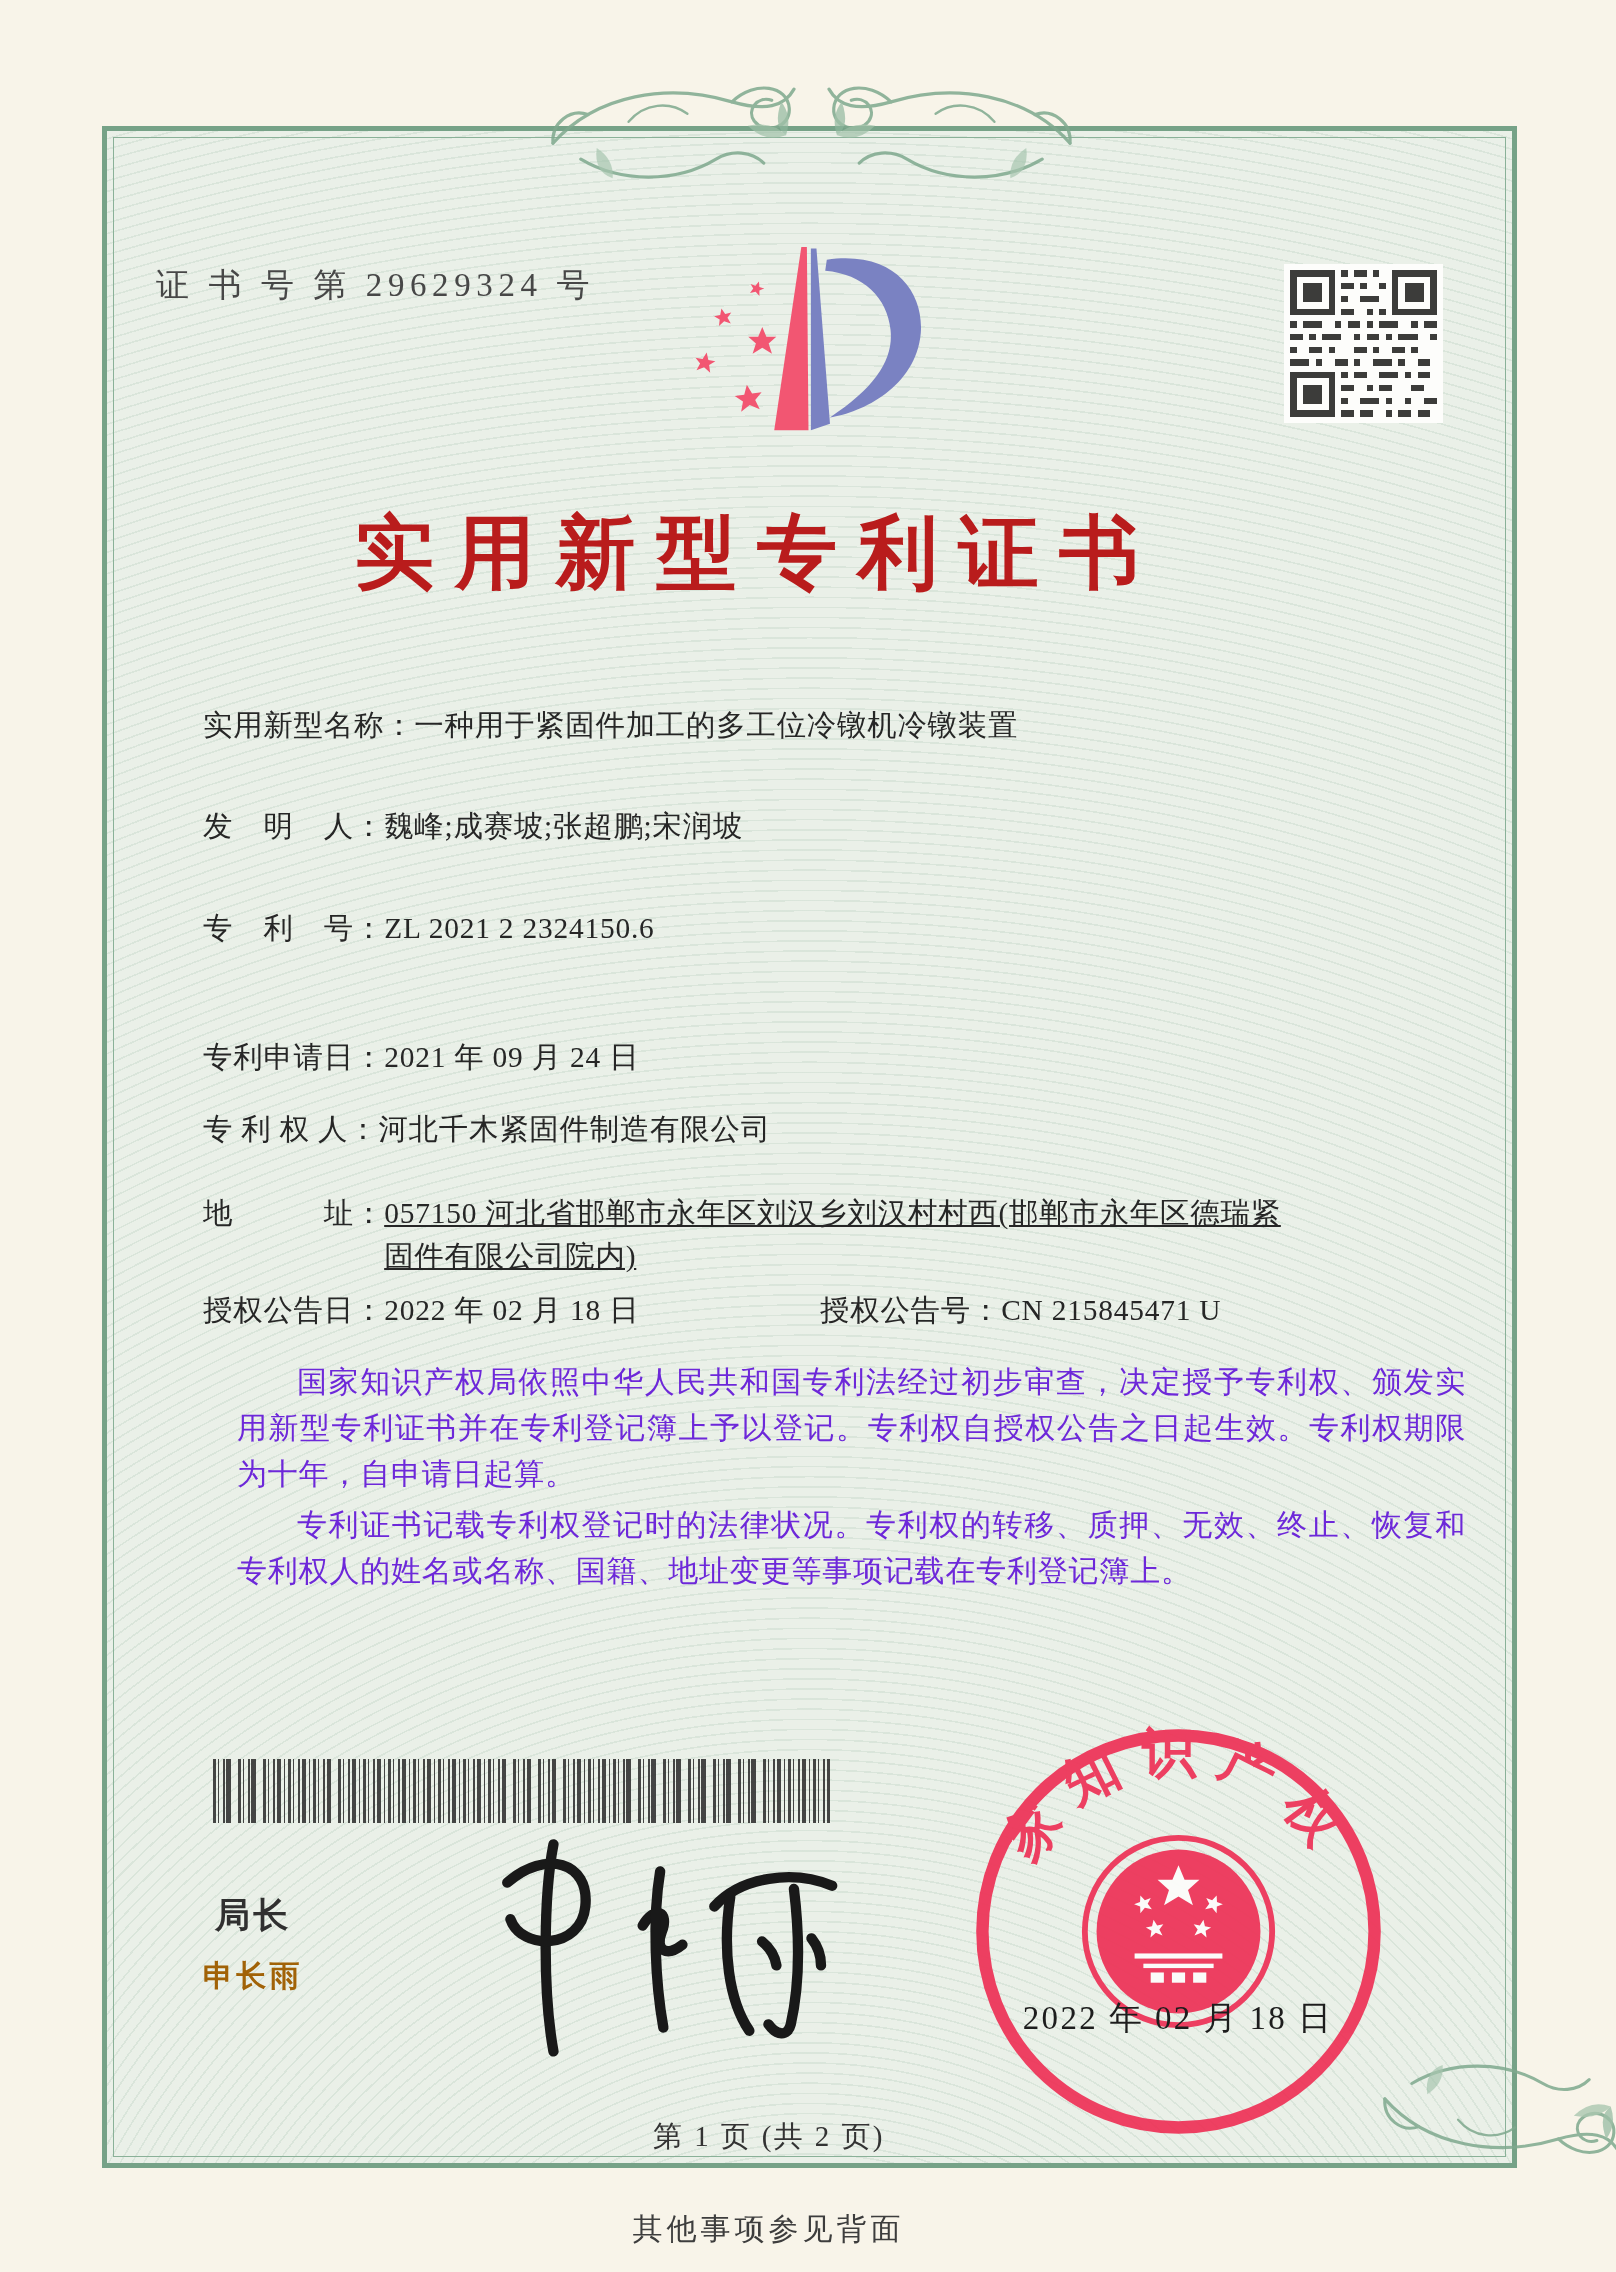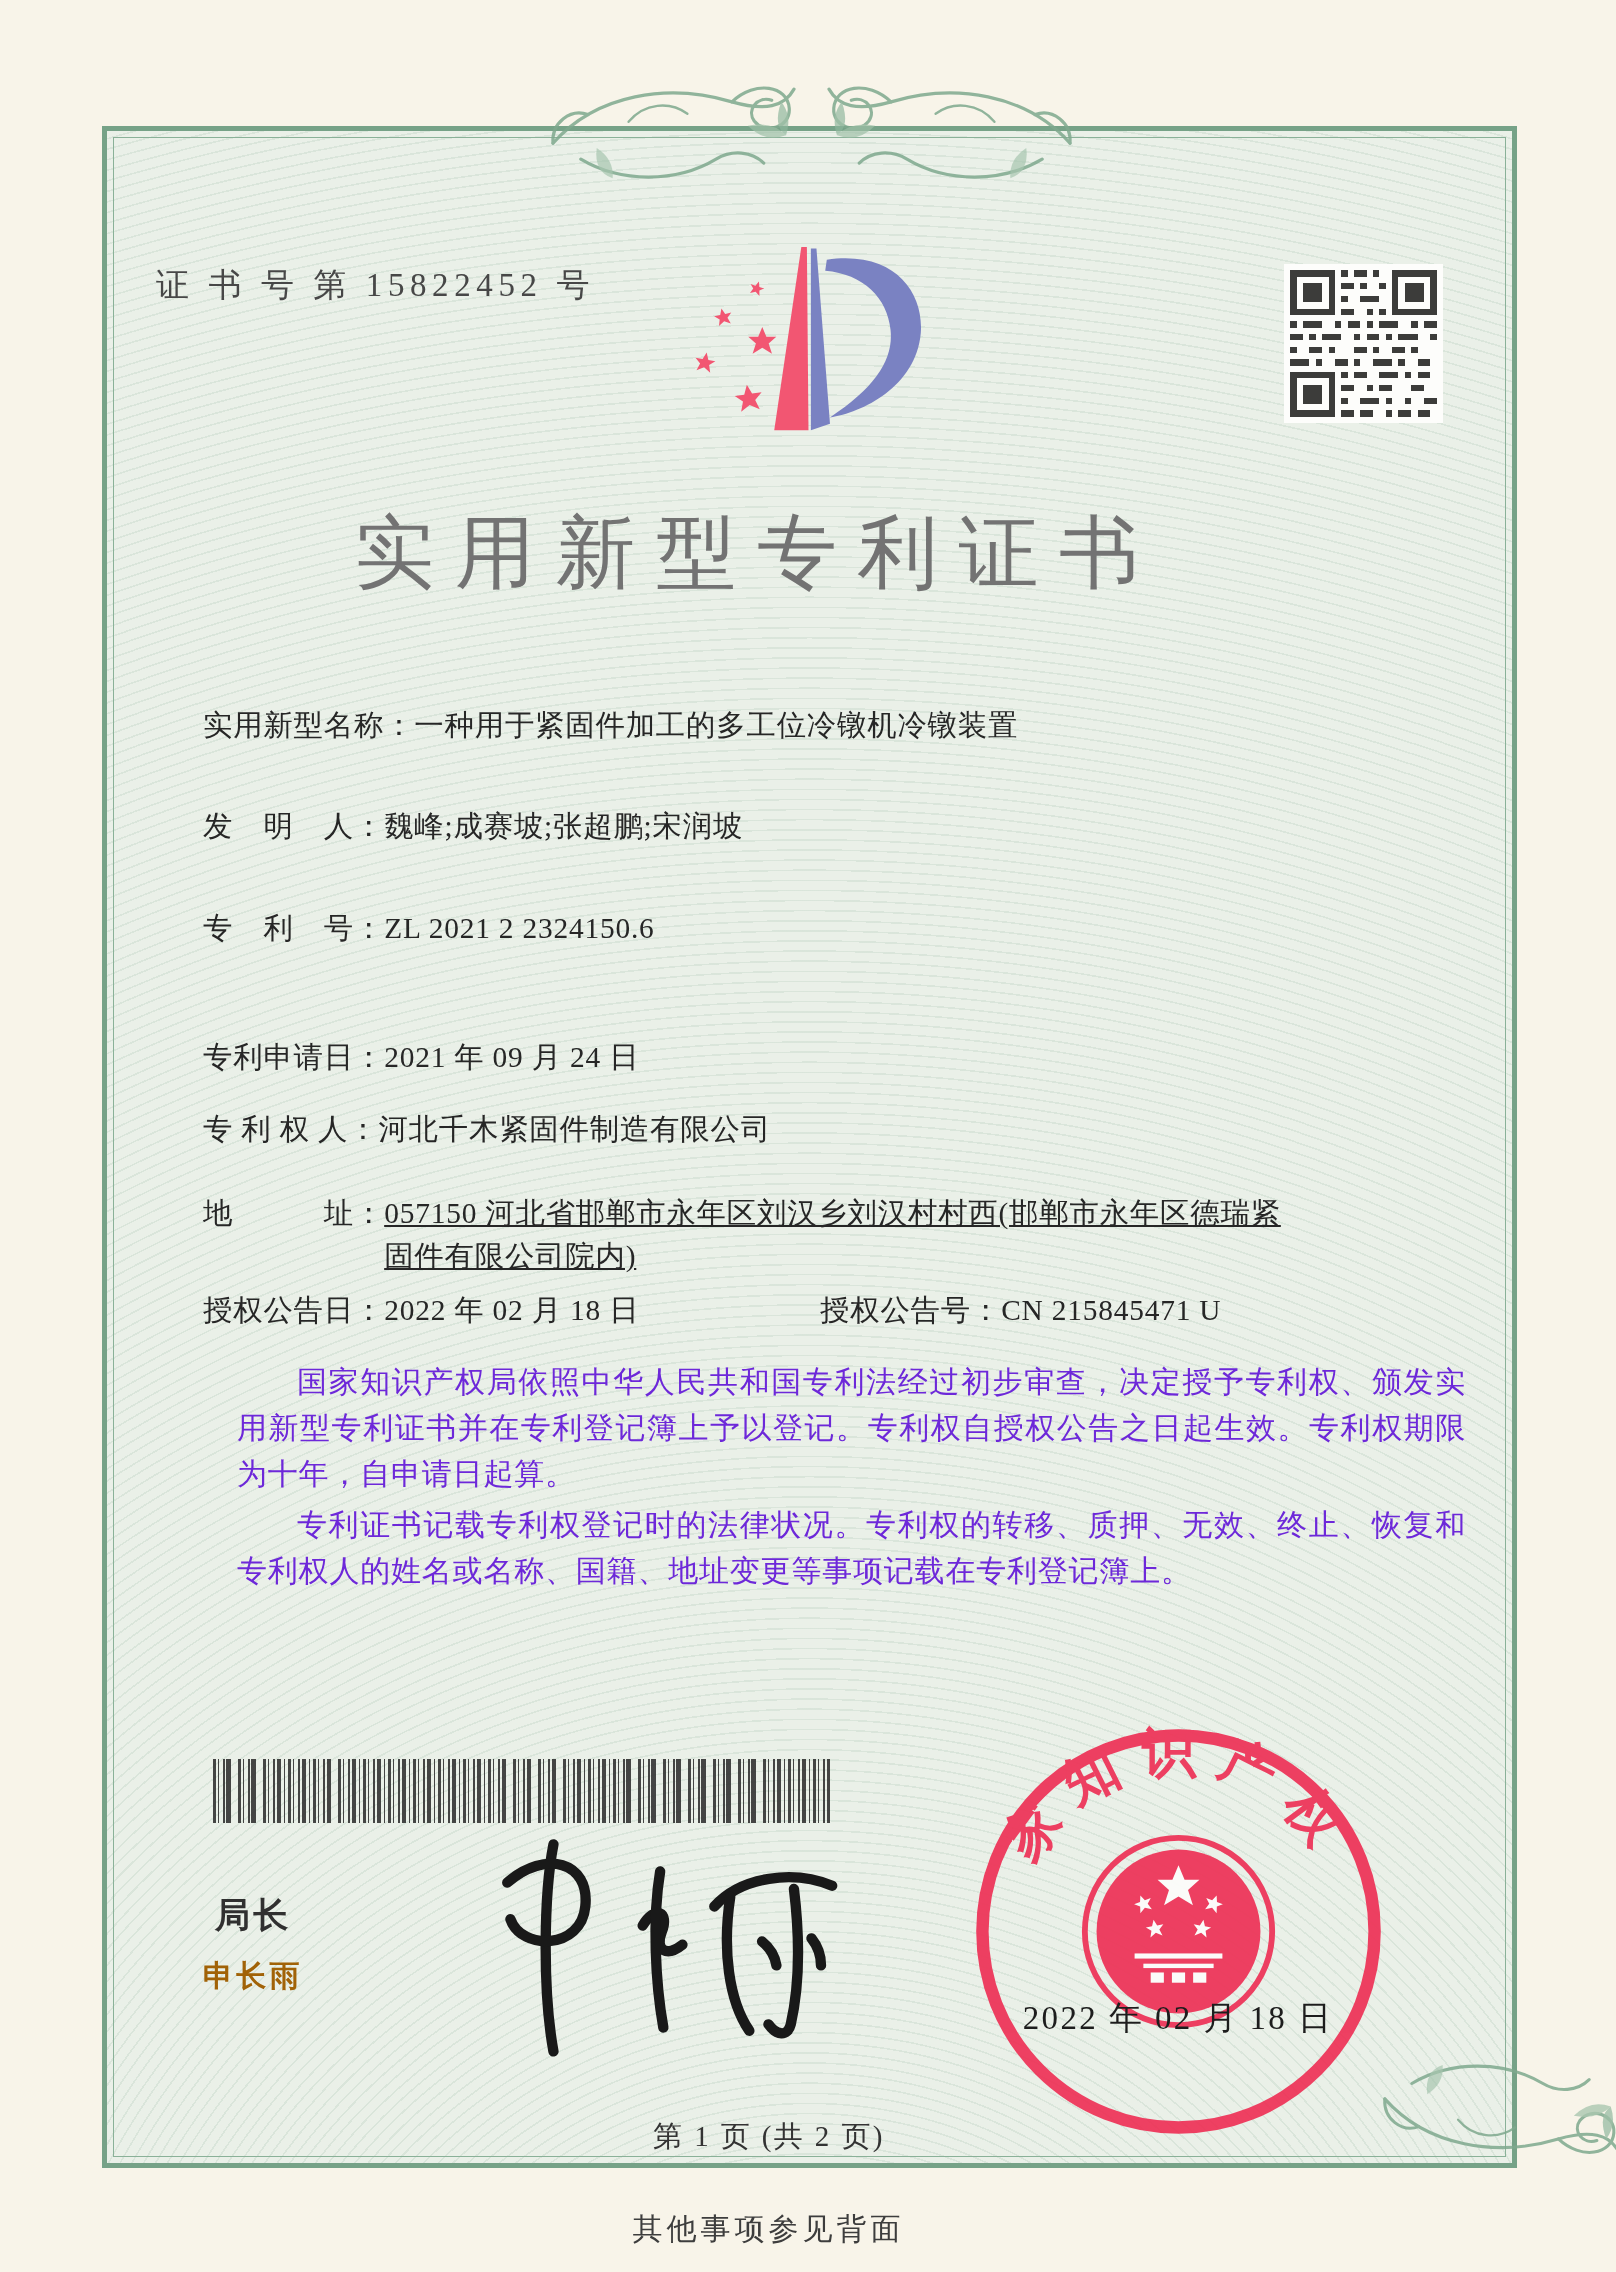--- a/index.html
+++ b/index.html
@@ -21,21 +21,21 @@
   }
   .frame-inner{
     position:absolute;inset:5.6px;border:1.6px solid #8ab198;
   }
   .abs{position:absolute;}
   .cert-number{
     left:156px;top:263px;font-size:33px;letter-spacing:5.6px;color:#474747;
   }
   .title{
     left:0;top:500px;width:1514px;text-align:center;
-    font-size:80px;font-weight:normal;letter-spacing:20.7px;color:#737373;
+    font-size:80px;font-weight:bold;letter-spacing:20.7px;color:#b91c1c;
   }
   .field-row{
     left:203px;width:1241px;font-size:29.4px;line-height:43px;color:#262626;
     letter-spacing:0.8px;white-space:nowrap;
   }
   .field-row .lbl{display:inline-block;vertical-align:top;}
   .field-row .val{display:inline-block;vertical-align:top;}
   .field-row.wrap{white-space:normal;}
   .field-row.wrap .val{width:915px;text-decoration:underline;}
   .grant-no{position:absolute;left:617px;top:0;white-space:nowrap;}
@@ -97,21 +97,21 @@
       </g>
     </defs>
     <use href="#fl"></use>
     <use href="#fl" transform="translate(660,0) scale(-1,1)"></use>
   </svg>
 
   <svg class="abs" style="left:1381px;top:2001px;" width="239" height="195" viewBox="0 0 310 245">
     <use href="#fl" transform="translate(0,245) scale(1,-1)"></use>
   </svg>
 
-  <div class="abs cert-number">证 书 号 第 15822452 号</div>
+  <div class="abs cert-number">证 书 号 第 29629324 号</div>
 
   <svg class="abs" style="left:683px;top:239px;" width="243" height="231" viewBox="0 0 300 290">
     <g fill="#f25672">
       <path transform="translate(90,62) scale(0.9) rotate(18)" d="M0,-10 L2.9,-3.1 10,-3.1 4.5,1.8 6.9,9 0,4.9 -6.9,9 -4.5,1.8 -10,-3.1 -2.9,-3.1 Z"></path>
       <path transform="translate(48,98) rotate(-12)" d="M0,-11 L3.2,-3.4 11,-3.4 5,2 7.6,10 0,5.4 -7.6,10 -5,2 -11,-3.4 -3.2,-3.4 Z"></path>
       <path transform="translate(97,128) scale(1.6)" d="M0,-11 L3.2,-3.4 11,-3.4 5,2 7.6,10 0,5.4 -7.6,10 -5,2 -11,-3.4 -3.2,-3.4 Z"></path>
       <path transform="translate(25,155) scale(1.15) rotate(10)" d="M0,-11 L3.2,-3.4 11,-3.4 5,2 7.6,10 0,5.4 -7.6,10 -5,2 -11,-3.4 -3.2,-3.4 Z"></path>
       <path transform="translate(80,200) scale(1.55) rotate(-8)" d="M0,-11 L3.2,-3.4 11,-3.4 5,2 7.6,10 0,5.4 -7.6,10 -5,2 -11,-3.4 -3.2,-3.4 Z"></path>
     </g>
     <polygon fill="#f25672" points="146,10 153,10 155,240 112,240"></polygon>

